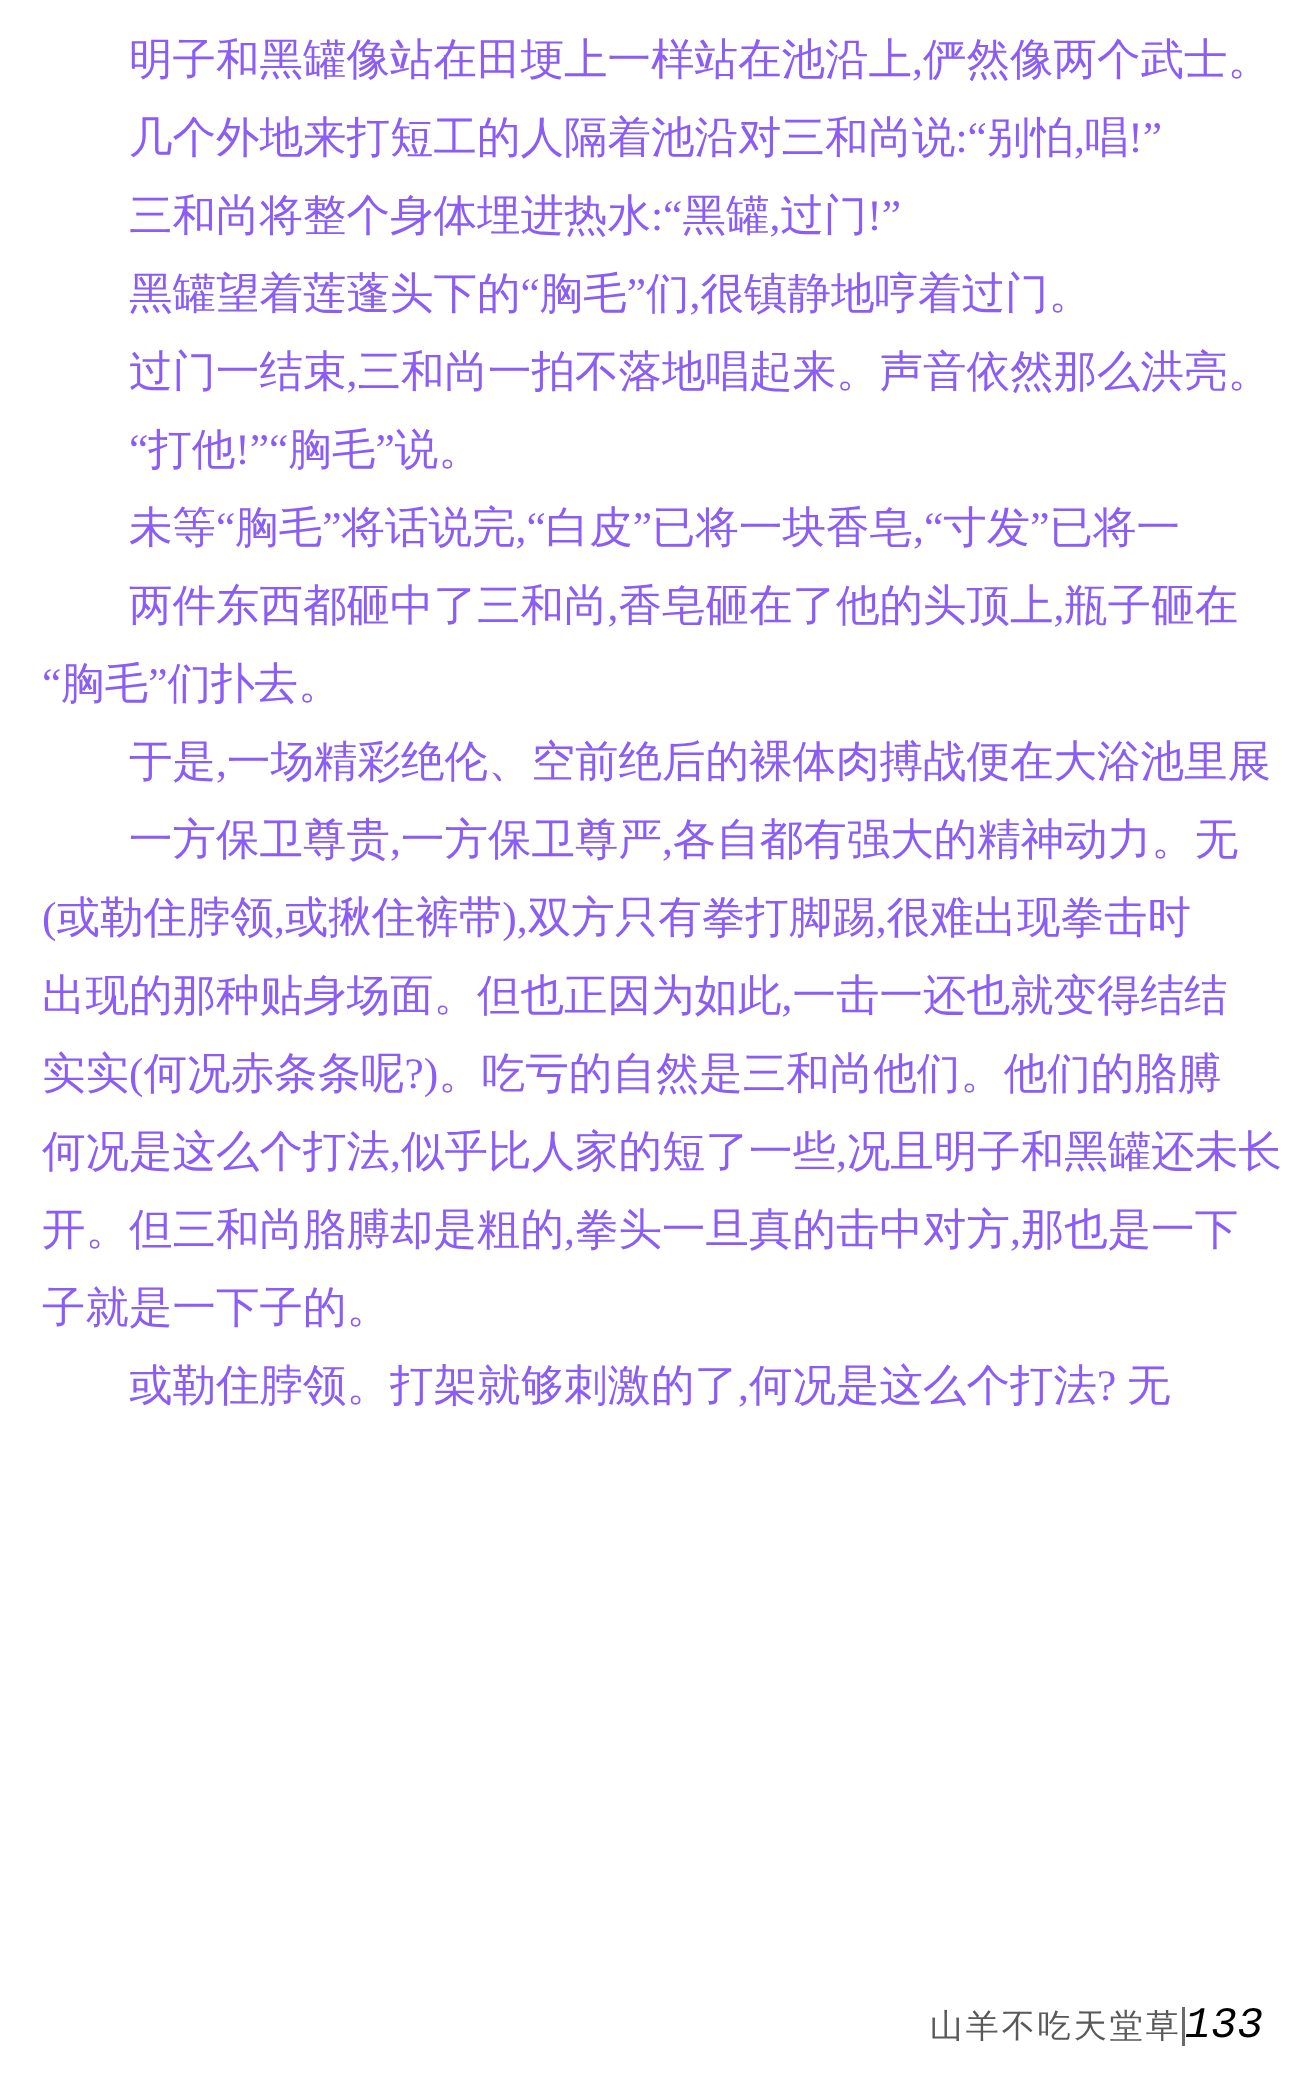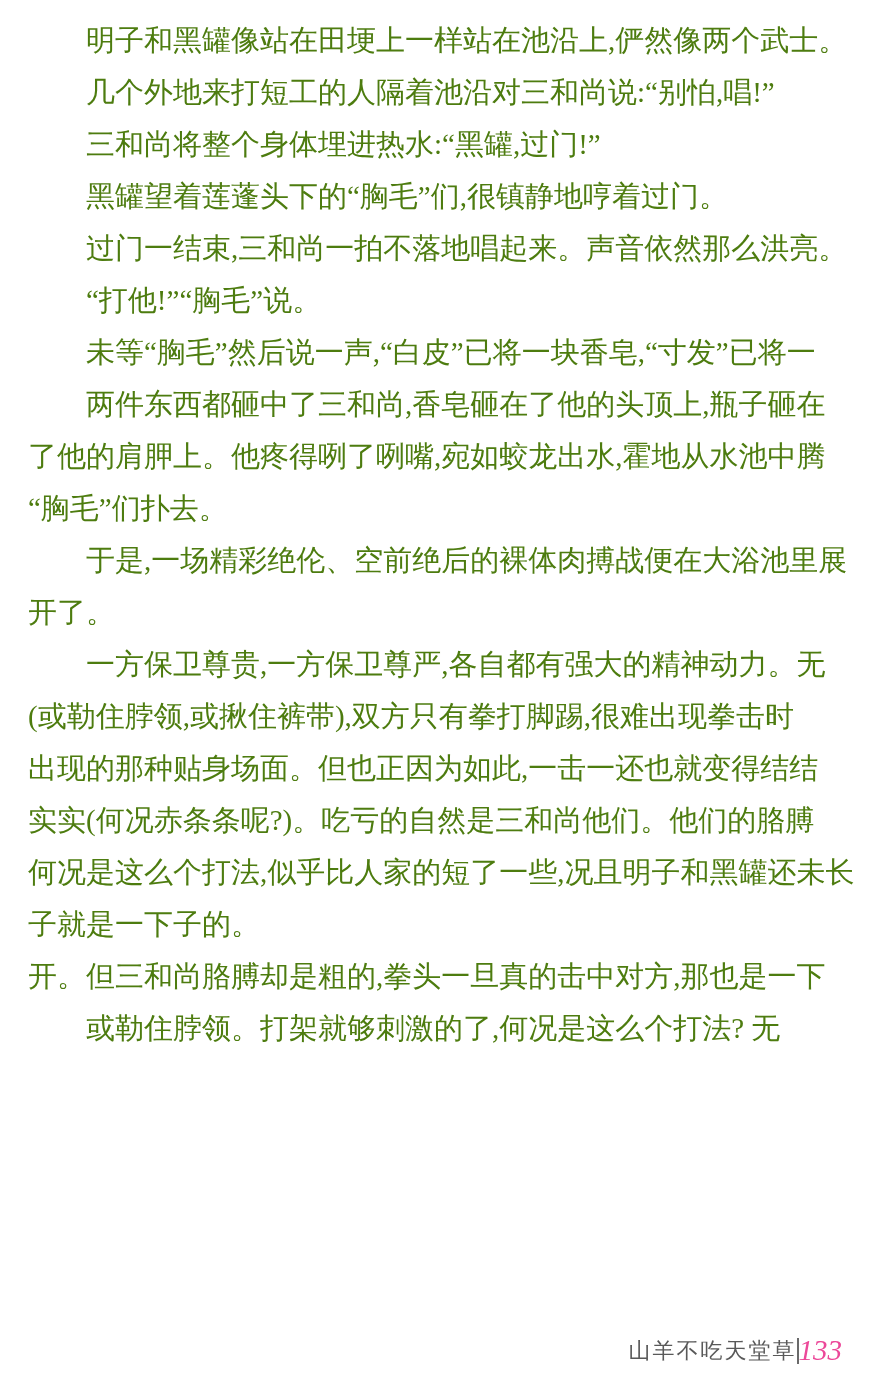--- a/index.html
+++ b/index.html
@@ -18,21 +18,21 @@
   .body-text {
     position: absolute;
     left: 28px;
     right: 28px;
     top: 14px;
   }
   .line {
     font-size: 29px;
     line-height: 52px;
     height: 52px;
-    color: #4d7c0f;
+    color: #8b5cf6;
     white-space: nowrap;
     text-align: left;
   }
   .line.indent {
     padding-left: 58px;
   }
   .footer {
     position: absolute;
     right: 30px;
     bottom: 24px;
@@ -44,52 +44,50 @@
     font-size: 22px;
     color: #595959;
     letter-spacing: 2px;
   }
   .footer-sep {
     width: 2px;
     height: 26px;
     background: #6a6a6a;
   }
   .footer-page {
-    font-family: Liberation Serif, serif;
+    font-family: Liberation Mono, monospace;
     font-style: italic;
     font-size: 29px;
-    color: #ec4899;
+    color: #000000;
   }
 </style>
 </head>
 <body>
 
 <div class="page">
 
   <div class="body-text">
 
   <div class="line indent">明子和黑罐像站在田埂上一样站在池沿上,俨然像两个武士。</div>
       <div class="line indent">几个外地来打短工的人隔着池沿对三和尚说:“别怕,唱!”</div>
       <div class="line indent">三和尚将整个身体埋进热水:“黑罐,过门!”</div>
       <div class="line indent">黑罐望着莲蓬头下的“胸毛”们,很镇静地哼着过门。</div>
       <div class="line indent">过门一结束,三和尚一拍不落地唱起来。声音依然那么洪亮。</div>
       <div class="line indent">“打他!”“胸毛”说。</div>
-      <div class="line indent">未等“胸毛”然后说一声,“白皮”已将一块香皂,“寸发”已将一</div>
+      <div class="line indent">未等“胸毛”将话说完,“白皮”已将一块香皂,“寸发”已将一</div>
       <div class="line indent">两件东西都砸中了三和尚,香皂砸在了他的头顶上,瓶子砸在</div>
-      <div class="line">了他的肩胛上。他疼得咧了咧嘴,宛如蛟龙出水,霍地从水池中腾</div>
       <div class="line">“胸毛”们扑去。</div>
       <div class="line indent">于是,一场精彩绝伦、空前绝后的裸体肉搏战便在大浴池里展</div>
-      <div class="line">开了。</div>
       <div class="line indent">一方保卫尊贵,一方保卫尊严,各自都有强大的精神动力。无</div>
       <div class="line">(或勒住脖领,或揪住裤带),双方只有拳打脚踢,很难出现拳击时</div>
       <div class="line">出现的那种贴身场面。但也正因为如此,一击一还也就变得结结</div>
       <div class="line">实实(何况赤条条呢?)。吃亏的自然是三和尚他们。他们的胳膊</div>
       <div class="line">何况是这么个打法,似乎比人家的短了一些,况且明子和黑罐还未长</div>
+      <div class="line">开。但三和尚胳膊却是粗的,拳头一旦真的击中对方,那也是一下</div>
       <div class="line">子就是一下子的。</div>
-      <div class="line">开。但三和尚胳膊却是粗的,拳头一旦真的击中对方,那也是一下</div>
       <div class="line indent">或勒住脖领。打架就够刺激的了,何况是这么个打法? 无</div>
     </div>
 
   <div class="footer">
     <span class="footer-title">山羊不吃天堂草</span>
     <span class="footer-sep"></span>
     <span class="footer-page">133</span>
   </div>
 
 </div>

